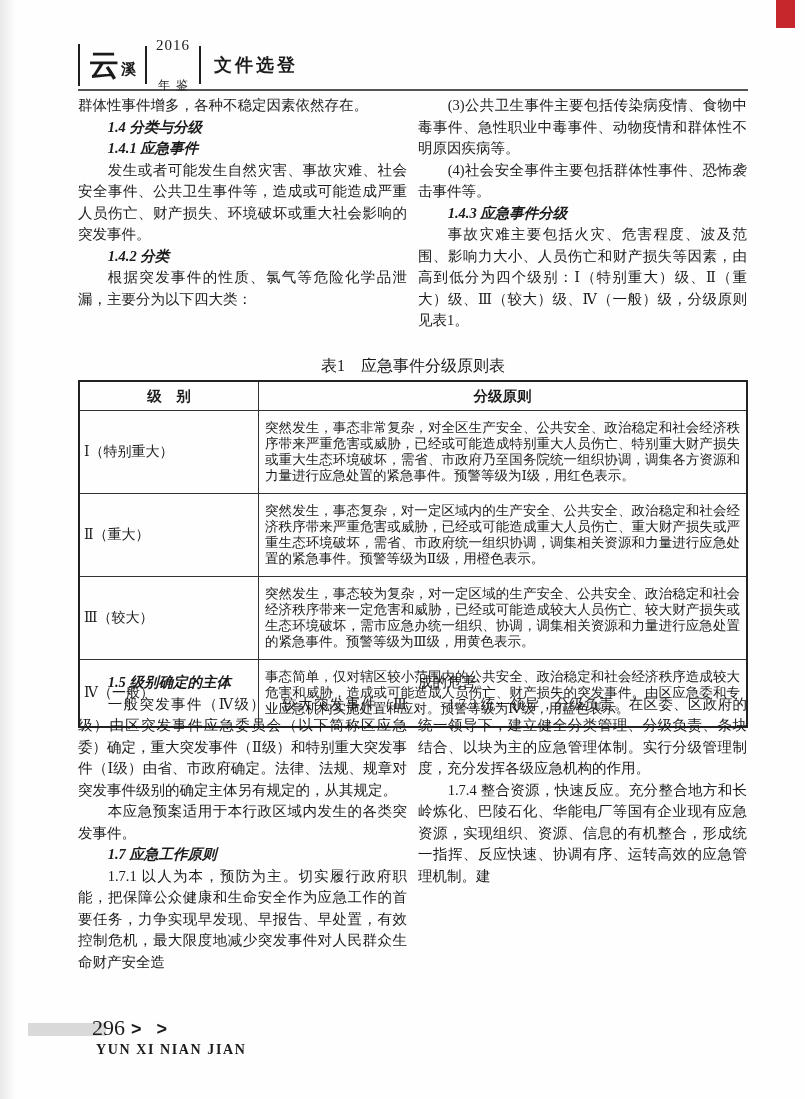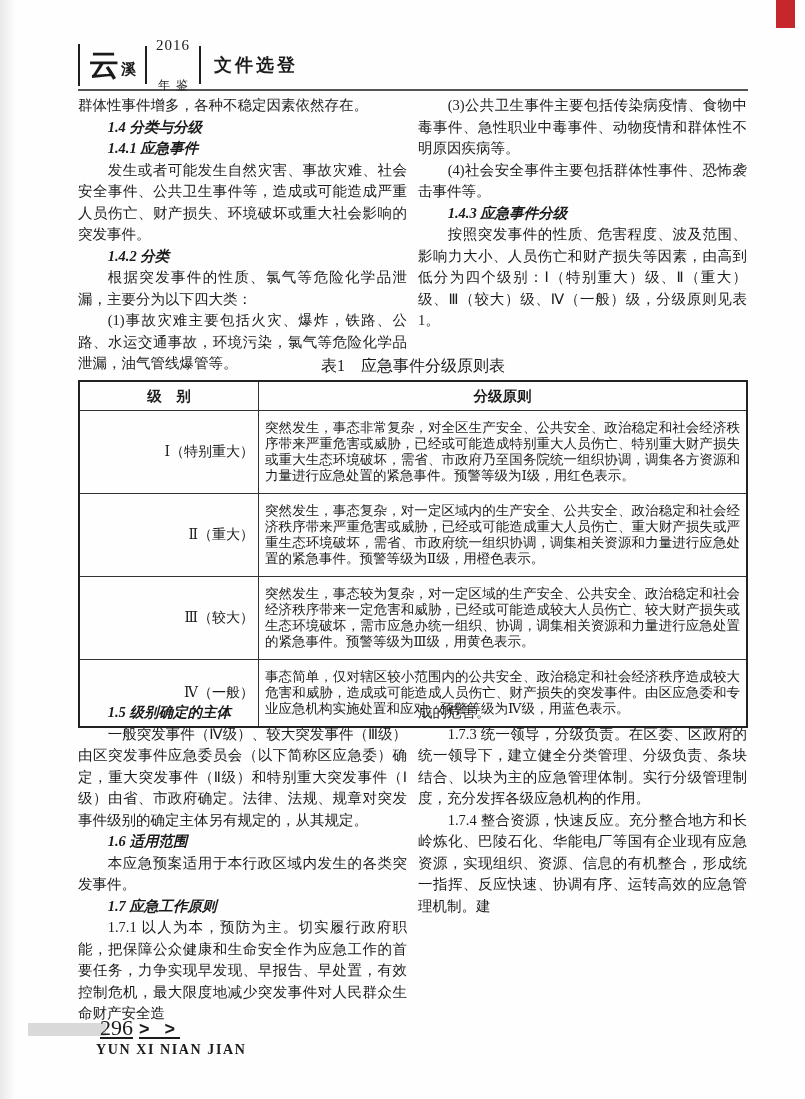--- a/index.html
+++ b/index.html
@@ -23,39 +23,39 @@
   .logo-small{font-size:15px;font-weight:bold;line-height:22px;margin-left:2px;}
   .vr{width:2px;background:#1f1f1f;height:38px;margin:0 9px;}
   .year-block{text-align:center;}
   .year-top{font-size:15px;line-height:17px;letter-spacing:1px;}
   .year-bottom{font-size:12px;line-height:15px;letter-spacing:6px;margin-right:-6px;margin-top:24px;}
   .section-title{font-size:18px;font-weight:bold;letter-spacing:3px;margin-left:4px;}
 
   
   .cols{position:absolute;left:78px;width:669px;display:flex;gap:11px;}
   .top-cols{top:95px;}
-  .bottom-cols{top:702px;}
-  .col{width:329px;font-size:14.5px;line-height:21.5px;text-align:justify;font-family:Liberation Serif, serif;}
+  .bottom-cols{top:672px;}
+  .col{width:329px;font-size:14.5px;line-height:21.5px;text-align:justify;}
   .col p{margin:0;}
   .ind{text-indent:2.05em;}
   .hd{font-weight:bold;font-style:italic;text-indent:2.05em;}
 
   
   .tbl-title{position:absolute;left:78px;top:356px;width:670px;text-align:center;
     font-size:16px;font-weight:normal;}
   .tbl{position:absolute;left:78px;top:380px;width:670px;border-collapse:collapse;
     font-size:13.5px;border:2px solid #222;}
   .tbl th,.tbl td{border:1px solid #333;}
   .tbl thead th{font-weight:bold;text-align:center;height:26px;font-size:14.5px;}
-  .tbl td.lvl{width:170px;text-align:right;vertical-align:middle;font-size:14px;padding:0 4px;}
+  .tbl td.lvl{width:170px;text-align:left;vertical-align:middle;font-size:14px;padding:0 4px;}
   .tbl td.principle{text-align:justify;padding:9px 6px;line-height:16px;}
 
   
   .footer-bar{position:absolute;left:28px;top:1023px;width:78px;height:13px;}
-  .page-num{position:absolute;left:100px;top:1016px;font-size:22px;line-height:24px;text-decoration:underline;}
+  .page-num{position:absolute;left:92px;top:1016px;font-size:22px;line-height:24px;}
   .arrows{font-weight:bold;font-size:18px;letter-spacing:5px;margin-left:6px;
     font-family:"Liberation Sans","DejaVu Sans",sans-serif;}
   .romanized{position:absolute;left:96px;top:1042px;font-size:14px;font-weight:bold;
     letter-spacing:1.6px;}
 </style>
 </head>
 <body>
 
 <div class="page">
 
@@ -79,27 +79,26 @@
   </header>
 
   <section class="cols top-cols">
     <div class="col">
       <p>群体性事件增多，各种不稳定因素依然存在。</p>
       <p class="hd">1.4 分类与分级</p>
       <p class="hd">1.4.1 应急事件</p>
       <p class="ind">发生或者可能发生自然灾害、事故灾难、社会安全事件、公共卫生事件等，造成或可能造成严重人员伤亡、财产损失、环境破坏或重大社会影响的突发事件。</p>
       <p class="hd">1.4.2 分类</p>
       <p class="ind">根据突发事件的性质、氯气等危险化学品泄漏，主要分为以下四大类：</p>
-      <p class="ind">(1)事故灾难主要包括火灾、爆炸，铁路、公路、水运交通事故，环境污染，氯气等危险化学品泄漏，油气管线爆管等。</p>
     </div>
     <div class="col">
       <p class="ind">(3)公共卫生事件主要包括传染病疫情、食物中毒事件、急性职业中毒事件、动物疫情和群体性不明原因疾病等。</p>
       <p class="ind">(4)社会安全事件主要包括群体性事件、恐怖袭击事件等。</p>
       <p class="hd">1.4.3 应急事件分级</p>
-      <p class="ind">按照突发事件的性质、危害程度、波及范围、影响力大小、人员伤亡和财产损失等因素，由高到低分为四个级别：Ⅰ（特别重大）级、Ⅱ（重大）级、Ⅲ（较大）级、Ⅳ（一般）级，分级原则见表1。</p>
+      <p class="ind">事故灾难主要包括火灾、危害程度、波及范围、影响力大小、人员伤亡和财产损失等因素，由高到低分为四个级别：Ⅰ（特别重大）级、Ⅱ（重大）级、Ⅲ（较大）级、Ⅳ（一般）级，分级原则见表1。</p>
     </div>
   </section>
 
   <div class="tbl-title">表1　应急事件分级原则表</div>
 
   <table class="tbl">
     <thead>
       <tr>
         <th>级　别</th>
         <th>分级原则</th>
@@ -122,21 +121,20 @@
         <td class="lvl">Ⅳ（一般）</td>
         <td class="principle">事态简单，仅对辖区较小范围内的公共安全、政治稳定和社会经济秩序造成较大危害和威胁，造成或可能造成人员伤亡、财产损失的突发事件。由区应急委和专业应急机构实施处置和应对。预警等级为Ⅳ级，用蓝色表示。</td>
       </tr>
     </tbody>
   </table>
 
   <section class="cols bottom-cols">
     <div class="col">
       <p class="hd">1.5 级别确定的主体</p>
       <p class="ind">一般突发事件（Ⅳ级）、较大突发事件（Ⅲ级）由区突发事件应急委员会（以下简称区应急委）确定，重大突发事件（Ⅱ级）和特别重大突发事件（Ⅰ级）由省、市政府确定。法律、法规、规章对突发事件级别的确定主体另有规定的，从其规定。</p>
-      <p class="hd">1.6 适用范围</p>
       <p class="ind">本应急预案适用于本行政区域内发生的各类突发事件。</p>
       <p class="hd">1.7 应急工作原则</p>
       <p class="ind">1.7.1 以人为本，预防为主。切实履行政府职能，把保障公众健康和生命安全作为应急工作的首要任务，力争实现早发现、早报告、早处置，有效控制危机，最大限度地减少突发事件对人民群众生命财产安全造</p>
     </div>
     <div class="col">
       <p>成的危害。</p>
       <p class="ind">1.7.3 统一领导，分级负责。在区委、区政府的统一领导下，建立健全分类管理、分级负责、条块结合、以块为主的应急管理体制。实行分级管理制度，充分发挥各级应急机构的作用。</p>
       <p class="ind">1.7.4 整合资源，快速反应。充分整合地方和长岭炼化、巴陵石化、华能电厂等国有企业现有应急资源，实现组织、资源、信息的有机整合，形成统一指挥、反应快速、协调有序、运转高效的应急管理机制。建</p>
     </div>
   </section>

